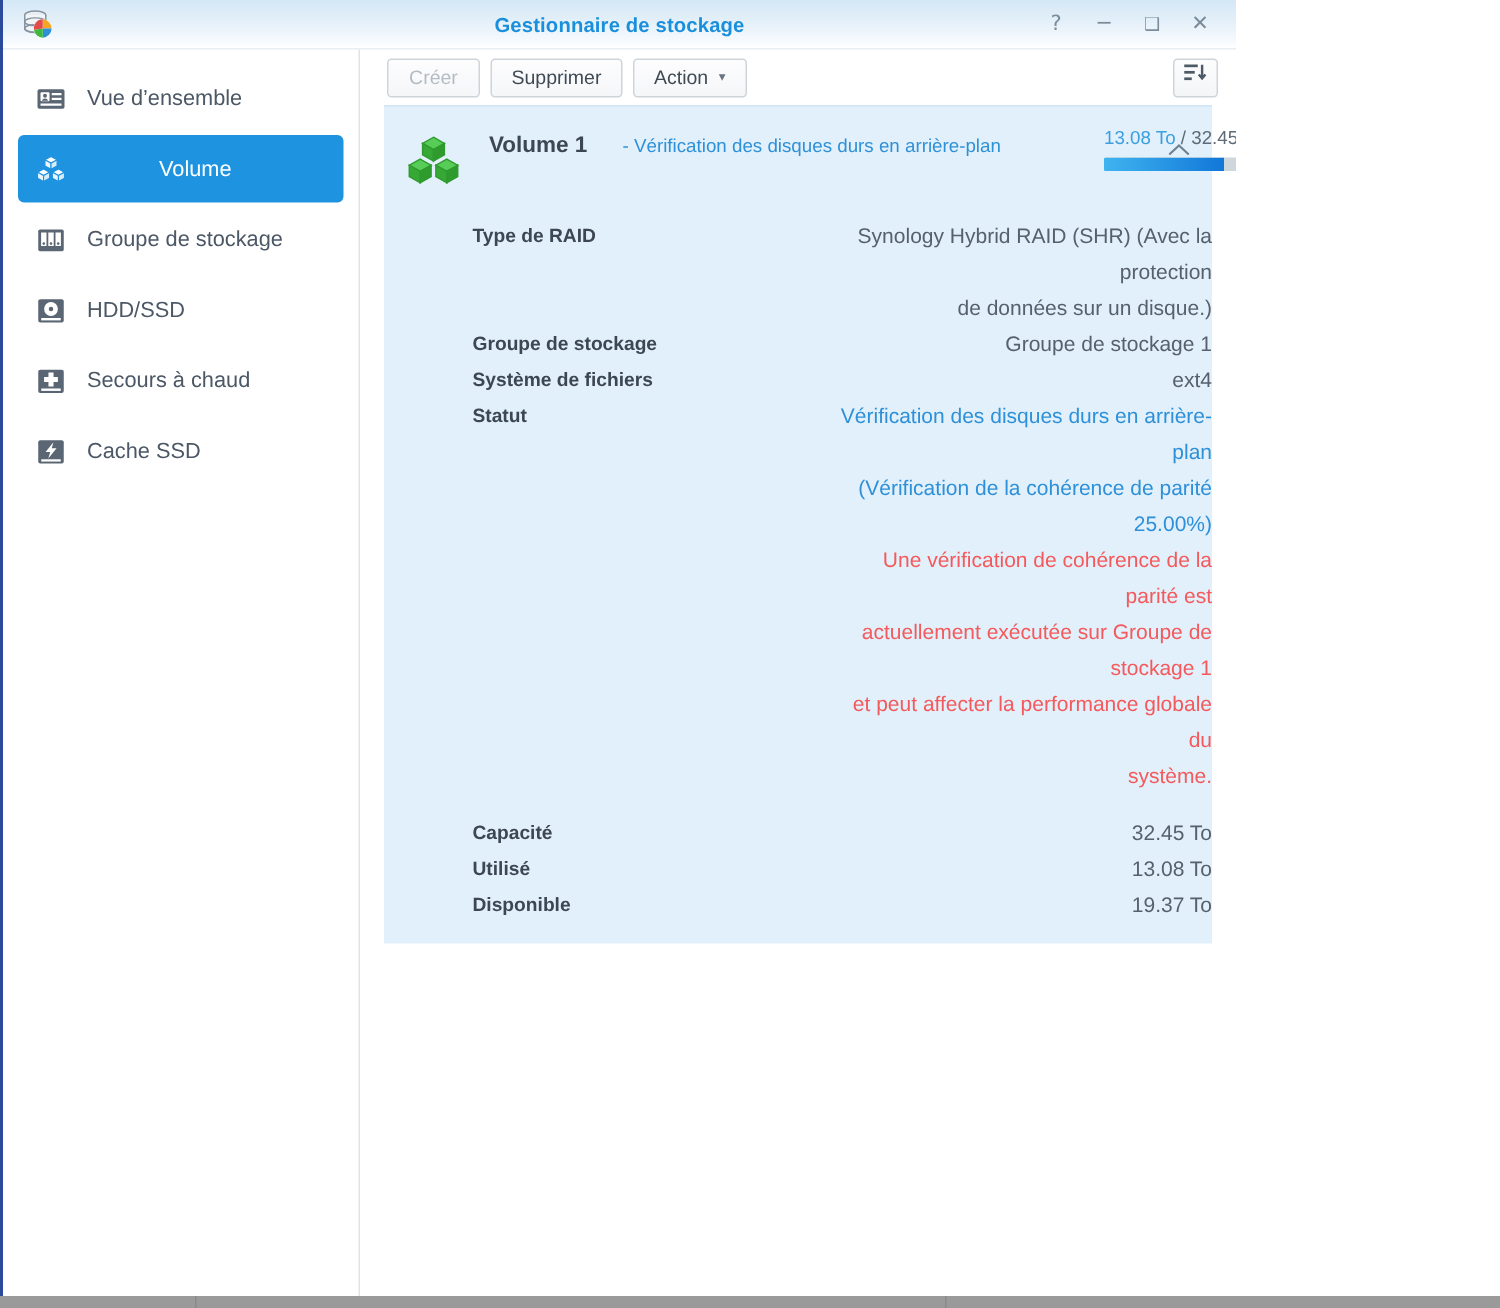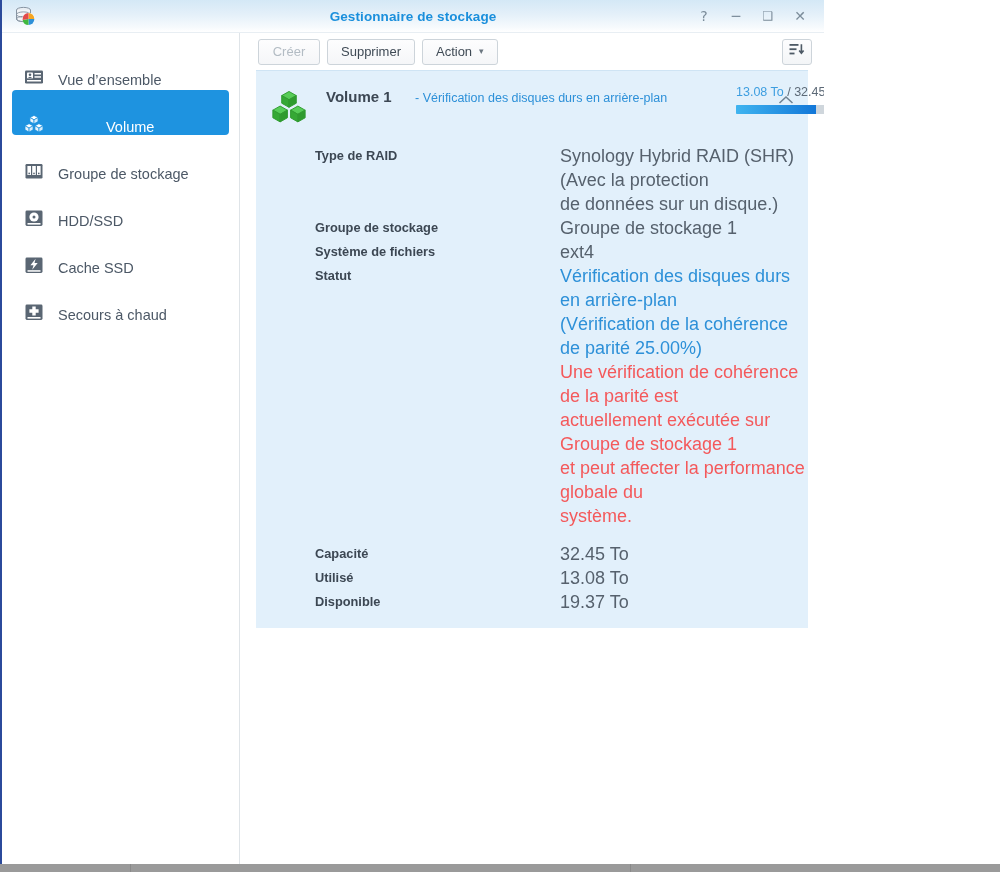--- a/index.html
+++ b/index.html
@@ -80,21 +80,21 @@
   .sidebar {
     width: 238px;
     flex: 0 0 238px;
     background: #ffffff;
     border-right: 1px solid #dfe4e8;
     padding-top: 8px;
     box-sizing: border-box;
   }
   .nav-item {
     display: flex;
-    align-items: flex-end;
+    align-items: center;
     height: 45px;
     margin: 2px 10px;
     padding-left: 11px;
     border-radius: 4px;
     cursor: default;
     box-sizing: border-box;
   }
   .nav-item.active {
     background: #1e93e0;
     gap: 48px;
@@ -233,23 +233,24 @@
     width: 304px;
     padding-left: 59px !important;
     font-size: 12.8px;
     font-weight: bold;
     color: #3c4753;
     line-height: 24px;
     box-sizing: border-box;
     white-space: nowrap;
   }
   .dt-value {
-    font-size: 18px;
+    font-size: 14px;
     color: #56616d;
     line-height: 24px;
+    text-align: right;
   }
   .dt-value .v-line { display: block; }
   .blue { color: #2d90d8; }
   .red  { color: #f4595b; }
   .spacer-row td { height: 14px; }
 </style>
 </head>
 <body>
 
 <div class="window">
@@ -339,36 +340,36 @@
             <rect x="4.5" y="16" width="13" height="1.6" fill="#ffffff"></rect>
           </svg>
         </span>
         <span class="nav-label">HDD/SSD</span>
       </div>
 
       <div class="nav-item">
         <span class="nav-ico">
           <svg width="22" height="22" viewBox="0 0 22 22">
             <rect x="2.5" y="3.5" width="17" height="15.5" rx="1.4" fill="#5a6673"></rect>
+            <path d="M9.3 5.4 h3.4 v2.9 h2.9 v3.4 h-2.9 v2.9 h-3.4 v-2.9 h-2.9 v-3.4 h2.9 Z" fill="#ffffff"></path>
+            <rect x="4.5" y="16" width="13" height="1.6" fill="#ffffff"></rect>
+          </svg>
+        </span>
+        <span class="nav-label">Secours à chaud</span>
+      </div>
+
+      <div class="nav-item">
+        <span class="nav-ico">
+          <svg width="22" height="22" viewBox="0 0 22 22">
+            <rect x="2.5" y="3.5" width="17" height="15.5" rx="1.4" fill="#5a6673"></rect>
             <path d="M12.6 4.8 L7.4 11.3 h3.1 l-1.3 4.4 l5.5 -6.8 h-3.2 Z" fill="#ffffff"></path>
             <rect x="4.5" y="16.2" width="13" height="1.5" fill="#ffffff"></rect>
           </svg>
         </span>
         <span class="nav-label">Cache SSD</span>
-      </div>
-
-      <div class="nav-item">
-        <span class="nav-ico">
-          <svg width="22" height="22" viewBox="0 0 22 22">
-            <rect x="2.5" y="3.5" width="17" height="15.5" rx="1.4" fill="#5a6673"></rect>
-            <path d="M9.3 5.4 h3.4 v2.9 h2.9 v3.4 h-2.9 v2.9 h-3.4 v-2.9 h-2.9 v-3.4 h2.9 Z" fill="#ffffff"></path>
-            <rect x="4.5" y="16" width="13" height="1.6" fill="#ffffff"></rect>
-          </svg>
-        </span>
-        <span class="nav-label">Secours à chaud</span>
       </div>
 
     </div>
 
     <div class="content">
 
       <div class="toolbar">
         <div class="tb-btn disabled">Créer</div>
         <div class="tb-btn">Supprimer</div>
         <div class="tb-btn">

